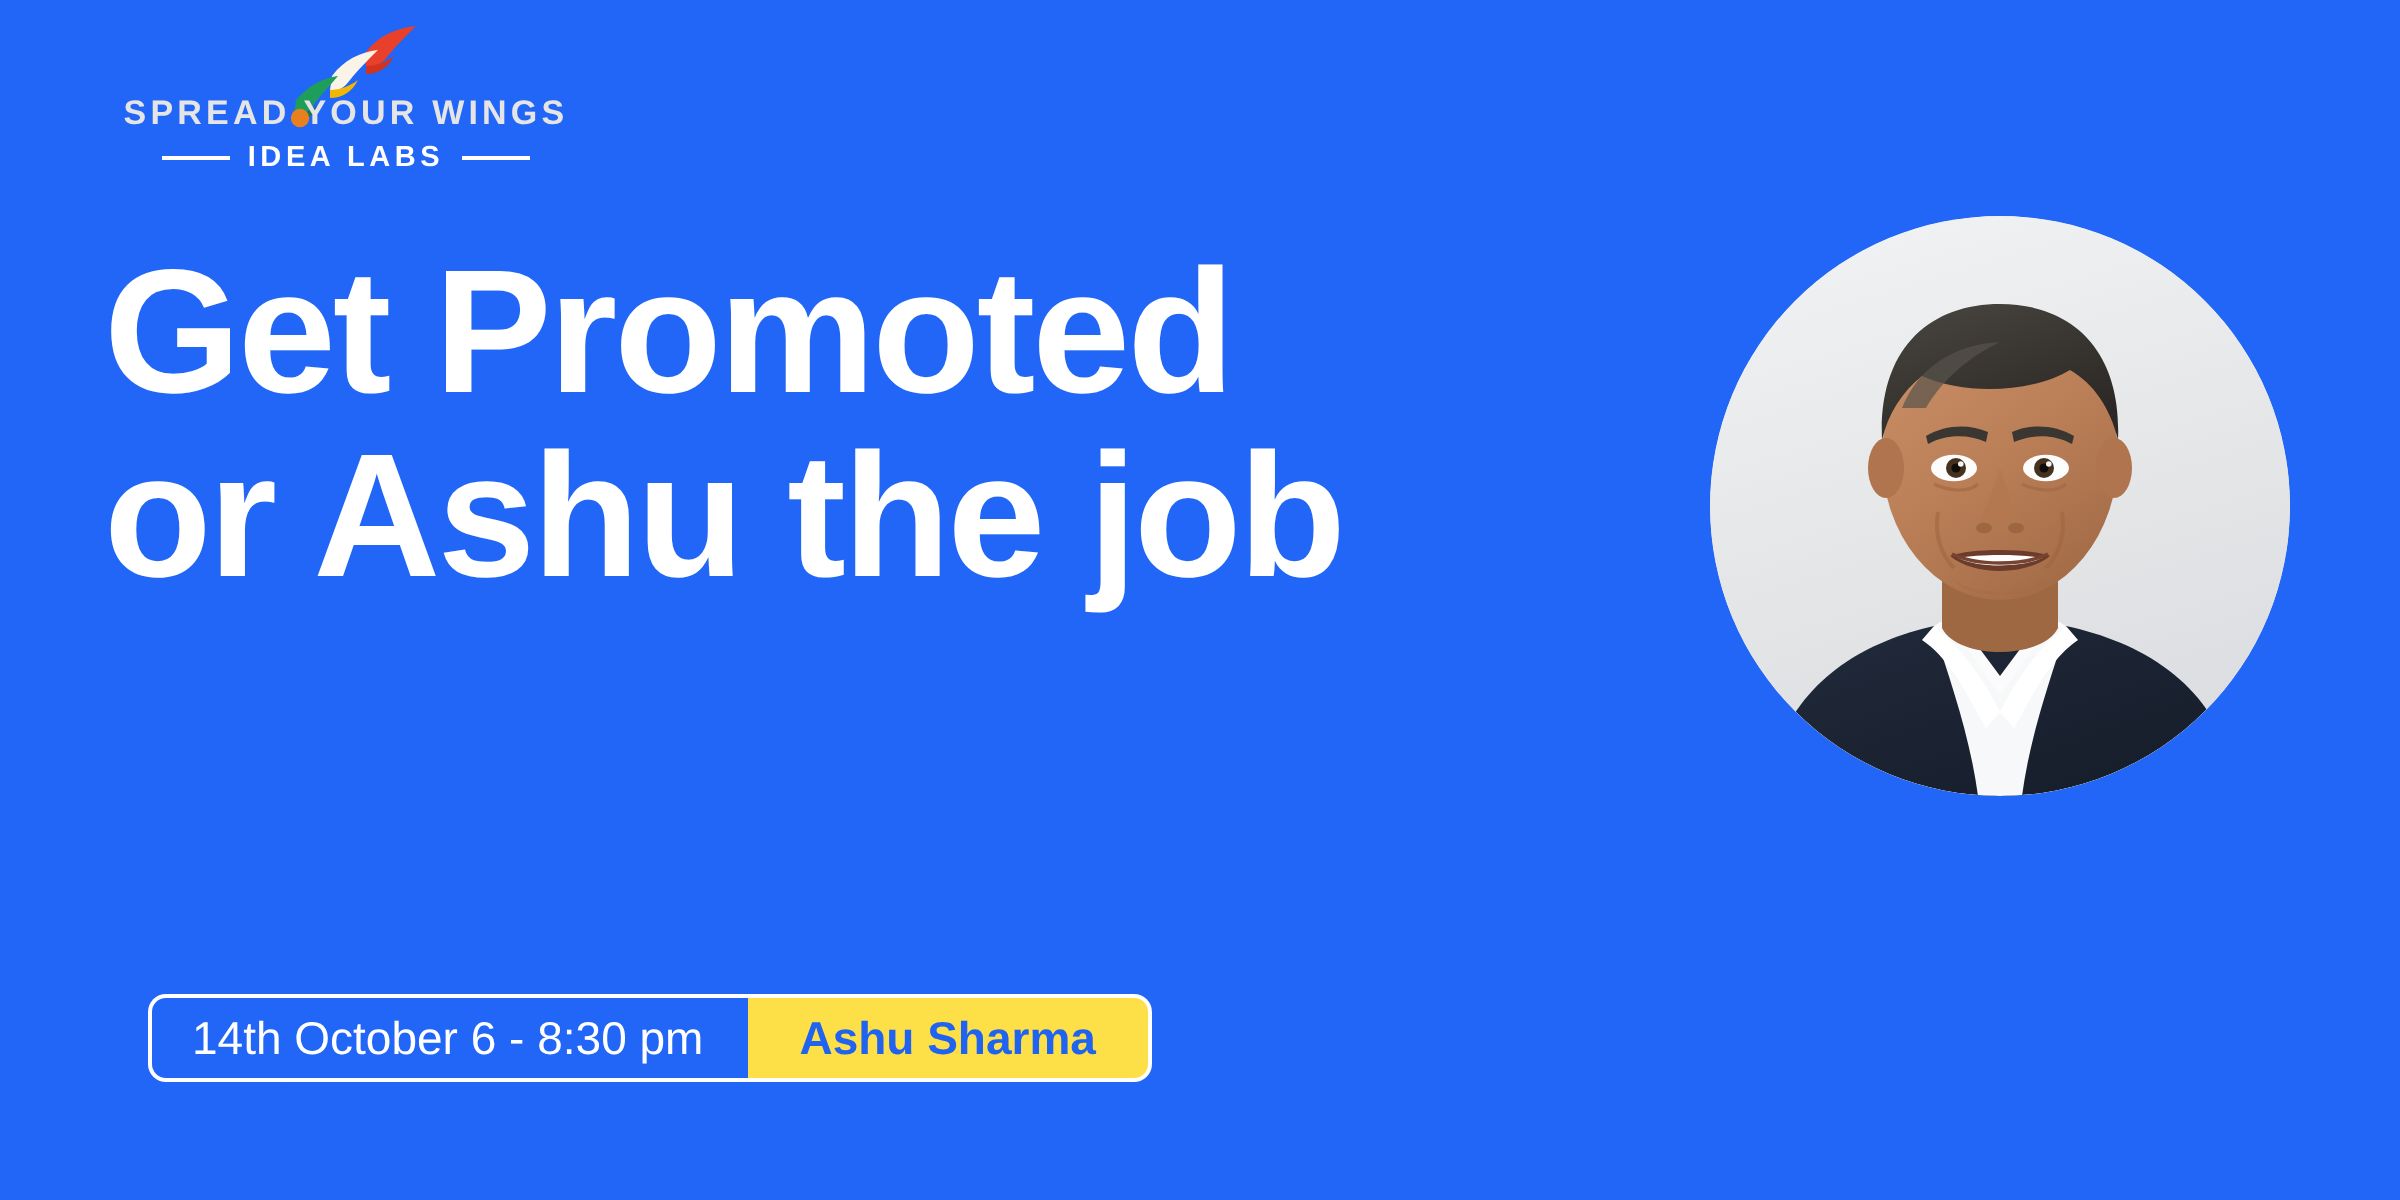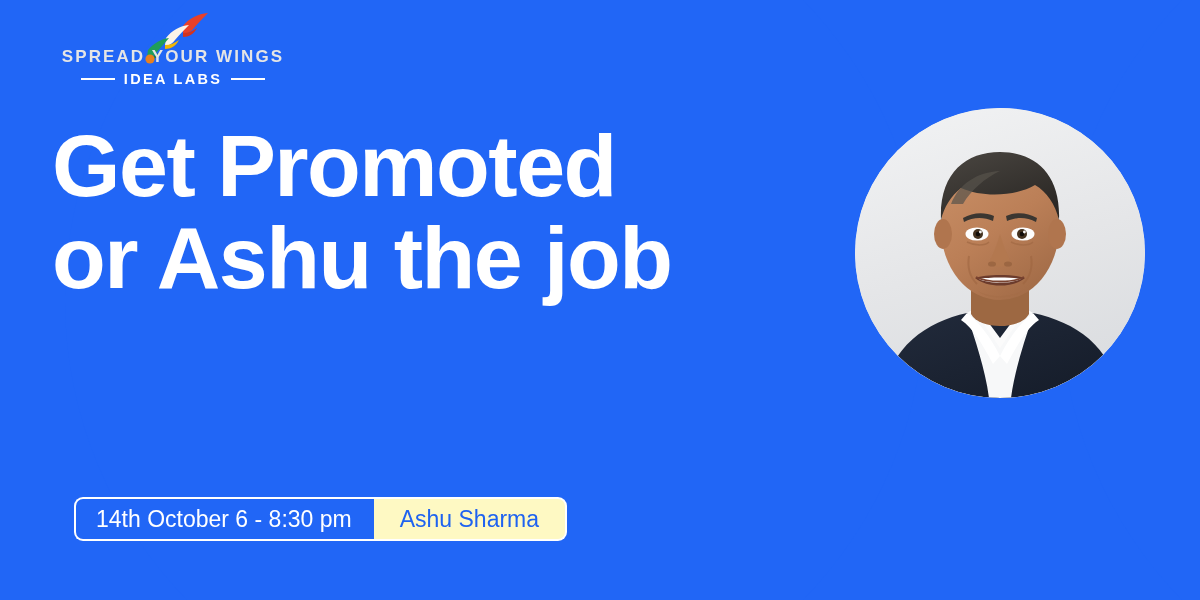--- a/index.html
+++ b/index.html
@@ -134,27 +134,27 @@
     color: #ffffff;
     font-size: 23px;
     font-weight: normal;
     line-height: 1;
     white-space: nowrap;
   }
   .info-speaker {
     display: flex;
     align-items: center;
     padding: 0 26px;
-    background: #fef9c3;
+    background: #fde047;
     border: 2px solid #ffffff;
     border-left: none;
     border-radius: 0 9px 9px 0;
     color: #1f63f0;
     font-size: 23px;
-    font-weight: normal;
+    font-weight: bold;
     line-height: 1;
     white-space: nowrap;
   }
 
   
   .portrait {
     position: absolute;
     left: 855px;
     top: 108px;
     width: 290px;

